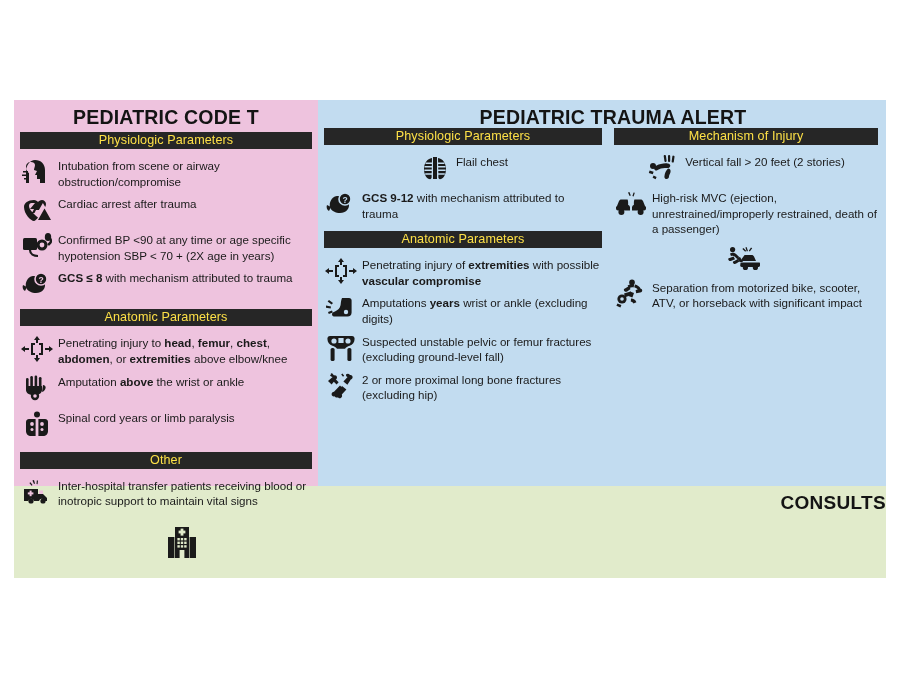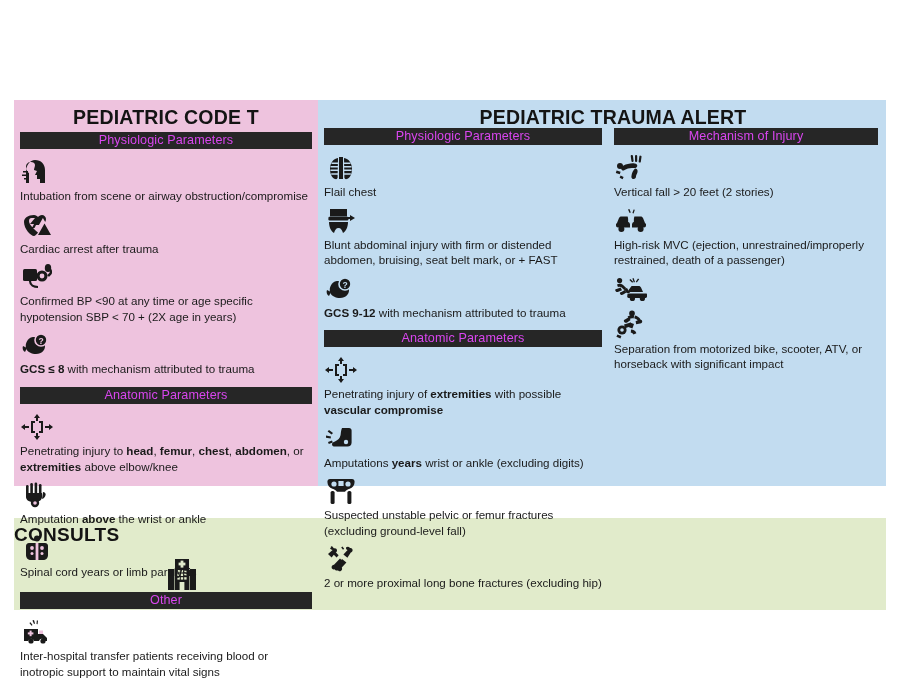--- a/index.html
+++ b/index.html
@@ -64,64 +64,62 @@
     padding-top: 24px;
   }
   .col {
     box-sizing: border-box;
   }
   .col-mid { width: 290px; padding: 0 6px 0 6px; }
   .col-right { width: 278px; padding: 0 8px 0 6px; }
 
   .section-bar {
     background: #262626;
-    color: #d946ef;
+    color: #fde047;
     text-align: center;
     font-size: 12.6px;
     line-height: 17px;
     height: 17px;
     margin: 4px 6px 5px 6px;
     letter-spacing: 0.1px;
   }
   .col .section-bar { margin-left: 0; margin-right: 0; }
 
   .row {
     display: flex;
     align-items: flex-start;
     margin: 0 6px 3px 6px;
     padding-top: 3px;
-    flex-direction: column;
-  }
-  .col .row { margin-left: 0; margin-right: 0; }
+  }
+  .col .row { margin-left: 0; margin-right: 0; justify-content: center; }
   .row .icon {
     width: 34px;
     min-width: 34px;
     height: 30px;
     display: flex;
     align-items: center;
     justify-content: center;
     margin-right: 4px;
   }
   .row .icon svg { display: block; }
   .row .txt {
     font-size: 11.6px;
     line-height: 15.6px;
     color: #1a1a1a;
     padding-top: 1px;
   }
   .row .txt b { font-weight: bold; }
 
   .consults-title {
-    text-align: left;
+    text-align: right;
     font-size: 19px;
     font-weight: bold;
     color: #141414;
     padding-top: 6px;
     letter-spacing: 0.3px;
-    margin-top: 32px;
   }
   .consults-row {
     display: flex;
     align-items: flex-start;
     padding-left: 148px;
     padding-top: 10px;
   }
   .consults-row .icon {
     width: 40px;
     min-width: 40px;
@@ -298,33 +296,20 @@
                 <path d="M10 3C5 4 2 8 2 14c0 5 2 9 5 10 2 .6 3-1 2.6-3z"></path>
                 <path d="M16 3c5 1 8 5 8 11 0 5-2 9-5 10-2 .6-3-1-2.6-3z"></path>
                 <path d="M3.5 7.5h7v1.5h-7zM2.5 11h8v1.5h-8zM2.4 14.6h8v1.5h-8zM3.2 18.2h7v1.5h-7z" fill="#c2dcf0"></path>
                 <path d="M15.5 7.5h7v1.5h-7zM15.5 11h8v1.5h-8zM15.6 14.6h8v1.5h-8zM15.8 18.2h7v1.5h-7z" fill="#c2dcf0"></path>
               </g>
                 </svg>
             </span>
             <span class="txt">Flail chest</span>
           </div>
 
-          <div class="row">
-            <span class="icon">
-              <svg width="30" height="28" viewBox="0 0 30 28">
-                  <g fill="#1a1a1a">
-                <rect x="4" y="2" width="17" height="7.5"></rect>
-                <rect x="2.4" y="9.8" width="20" height="3.6" rx="1.2"></rect>
-                <path d="M3 15h19c0 5-2 9-5 11-1-3-2-5-4.5-5s-3.5 2-4.5 5c-3-2-5-6-5-11z"></path>
-                <path d="M29 11l-5 3v-2h-2v-2h2v-2z"></path>
-              </g>
-                </svg>
-            </span>
-            <span class="txt">Blunt abdominal injury with firm or distended abdomen, bruising, seat belt mark, or + FAST</span>
-          </div>
 
           <div class="row">
             <span class="icon">
               <svg width="30" height="26" viewBox="0 0 30 26">
                   <g fill="#1a1a1a">
                 <path d="M12 5c6 0 11 4 11 9 0 4-3 8-9 8-4 0-9-2-10-6-1-4 1-8 4-10 1-.6 2.6-1 4-1z"></path>
                 <path d="M1 14c-1 2 0 5 2 6l2-4z"></path>
                 <circle cx="19" cy="8" r="6" fill="#1a1a1a" stroke="#c2dcf0" stroke-width="1.6"></circle>
                 <text x="19" y="11.5" font-family="Liberation Sans, sans-serif" font-size="8.5" font-weight="bold" fill="#c2dcf0" text-anchor="middle">?</text>
               </g>

